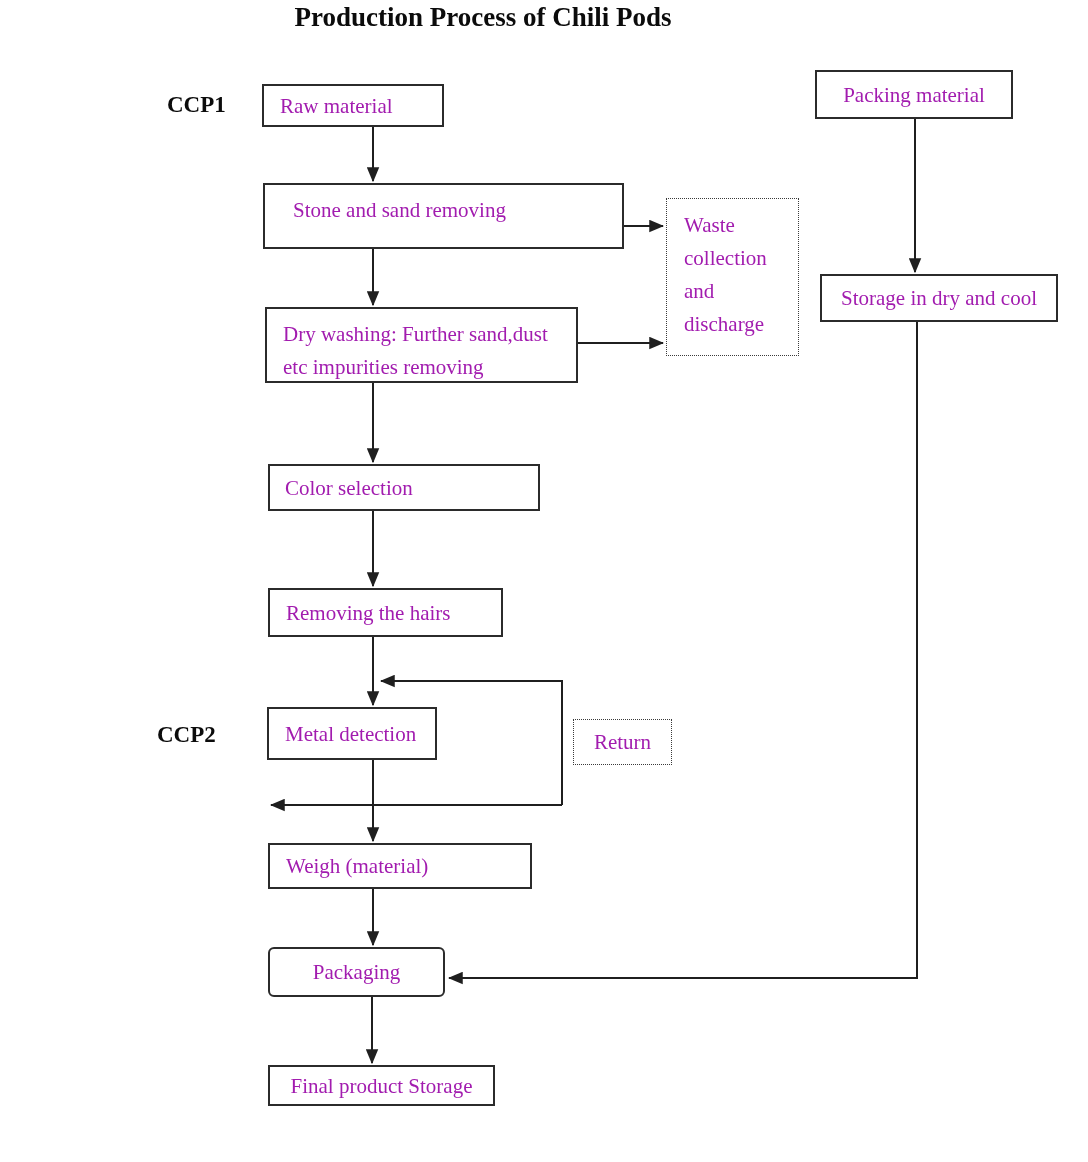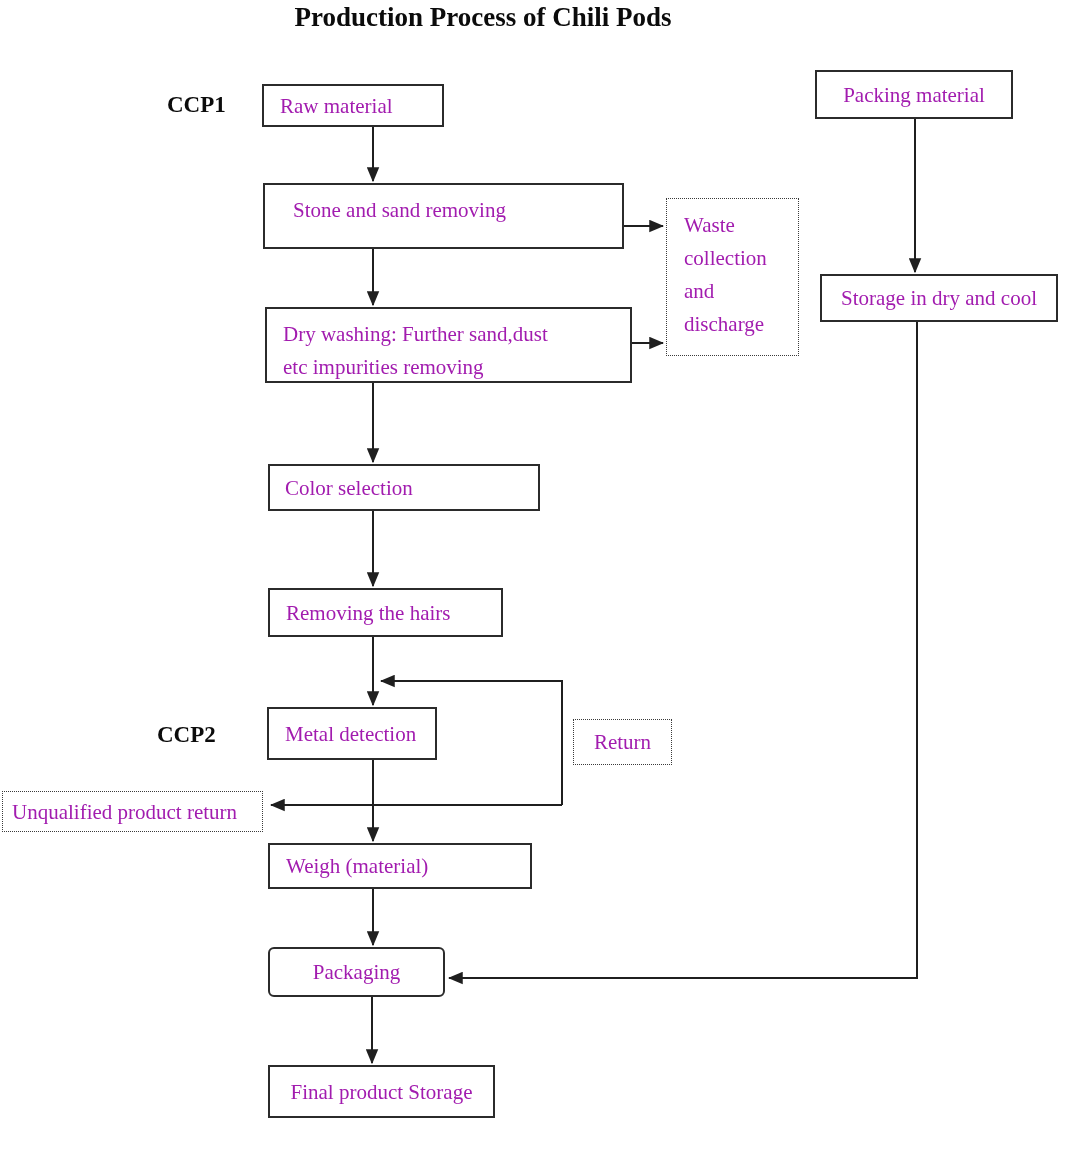--- a/index.html
+++ b/index.html
@@ -65,21 +65,21 @@
   <div class="ccp" style="left:157px;top:722px;">CCP2</div>
 
   <div class="node" style="left:262px;top:84px;width:182px;height:43px;padding-left:16px;">
     <span class="line">Raw material</span>
   </div>
 
   <div class="node top-align" style="left:263px;top:183px;width:361px;height:66px;padding:12px 0 0 28px;">
     <span class="line">Stone and sand removing</span>
   </div>
 
-  <div class="node top-align" style="left:265px;top:307px;width:367px;height:76px;padding:9px 0 0 16px;line-height:33px;">
+  <div class="node top-align" style="left:265px;top:307px;width:313px;height:76px;padding:9px 0 0 16px;line-height:33px;">
     <span class="line">Dry washing: Further sand,dust</span>
     <span class="line">etc impurities removing</span>
   </div>
 
   <div class="node" style="left:268px;top:464px;width:272px;height:47px;padding-left:15px;">
     <span class="line">Color selection</span>
   </div>
 
   <div class="node" style="left:268px;top:588px;width:235px;height:49px;padding-left:16px;">
     <span class="line">Removing the hairs</span>
@@ -90,21 +90,21 @@
   </div>
 
   <div class="node" style="left:268px;top:843px;width:264px;height:46px;padding-left:16px;">
     <span class="line">Weigh (material)</span>
   </div>
 
   <div class="node h-center" style="left:268px;top:947px;width:177px;height:50px;border-radius:6px;">
     <span class="line">Packaging</span>
   </div>
 
-  <div class="node h-center" style="left:268px;top:1065px;width:227px;height:53px;">
+  <div class="node h-center" style="left:268px;top:1065px;width:227px;height:41px;">
     <span class="line">Final product Storage</span>
   </div>
 
   <div class="node h-center" style="left:815px;top:70px;width:198px;height:49px;">
     <span class="line">Packing material</span>
   </div>
 
   <div class="node h-center" style="left:820px;top:274px;width:238px;height:48px;">
     <span class="line">Storage in dry and cool</span>
   </div>
@@ -113,17 +113,14 @@
     <span class="line">Waste</span>
     <span class="line">collection</span>
     <span class="line">and</span>
     <span class="line">discharge</span>
   </div>
 
   <div class="node dotted h-center" style="left:573px;top:719px;width:99px;height:46px;">
     <span class="line">Return</span>
   </div>
 
-  <div class="node dotted" style="left:2px;top:791px;width:261px;height:41px;padding-left:9px;">
-    <span class="line">Unqualified product return</span>
-  </div>
 
 </div>
 
 </body></html>

